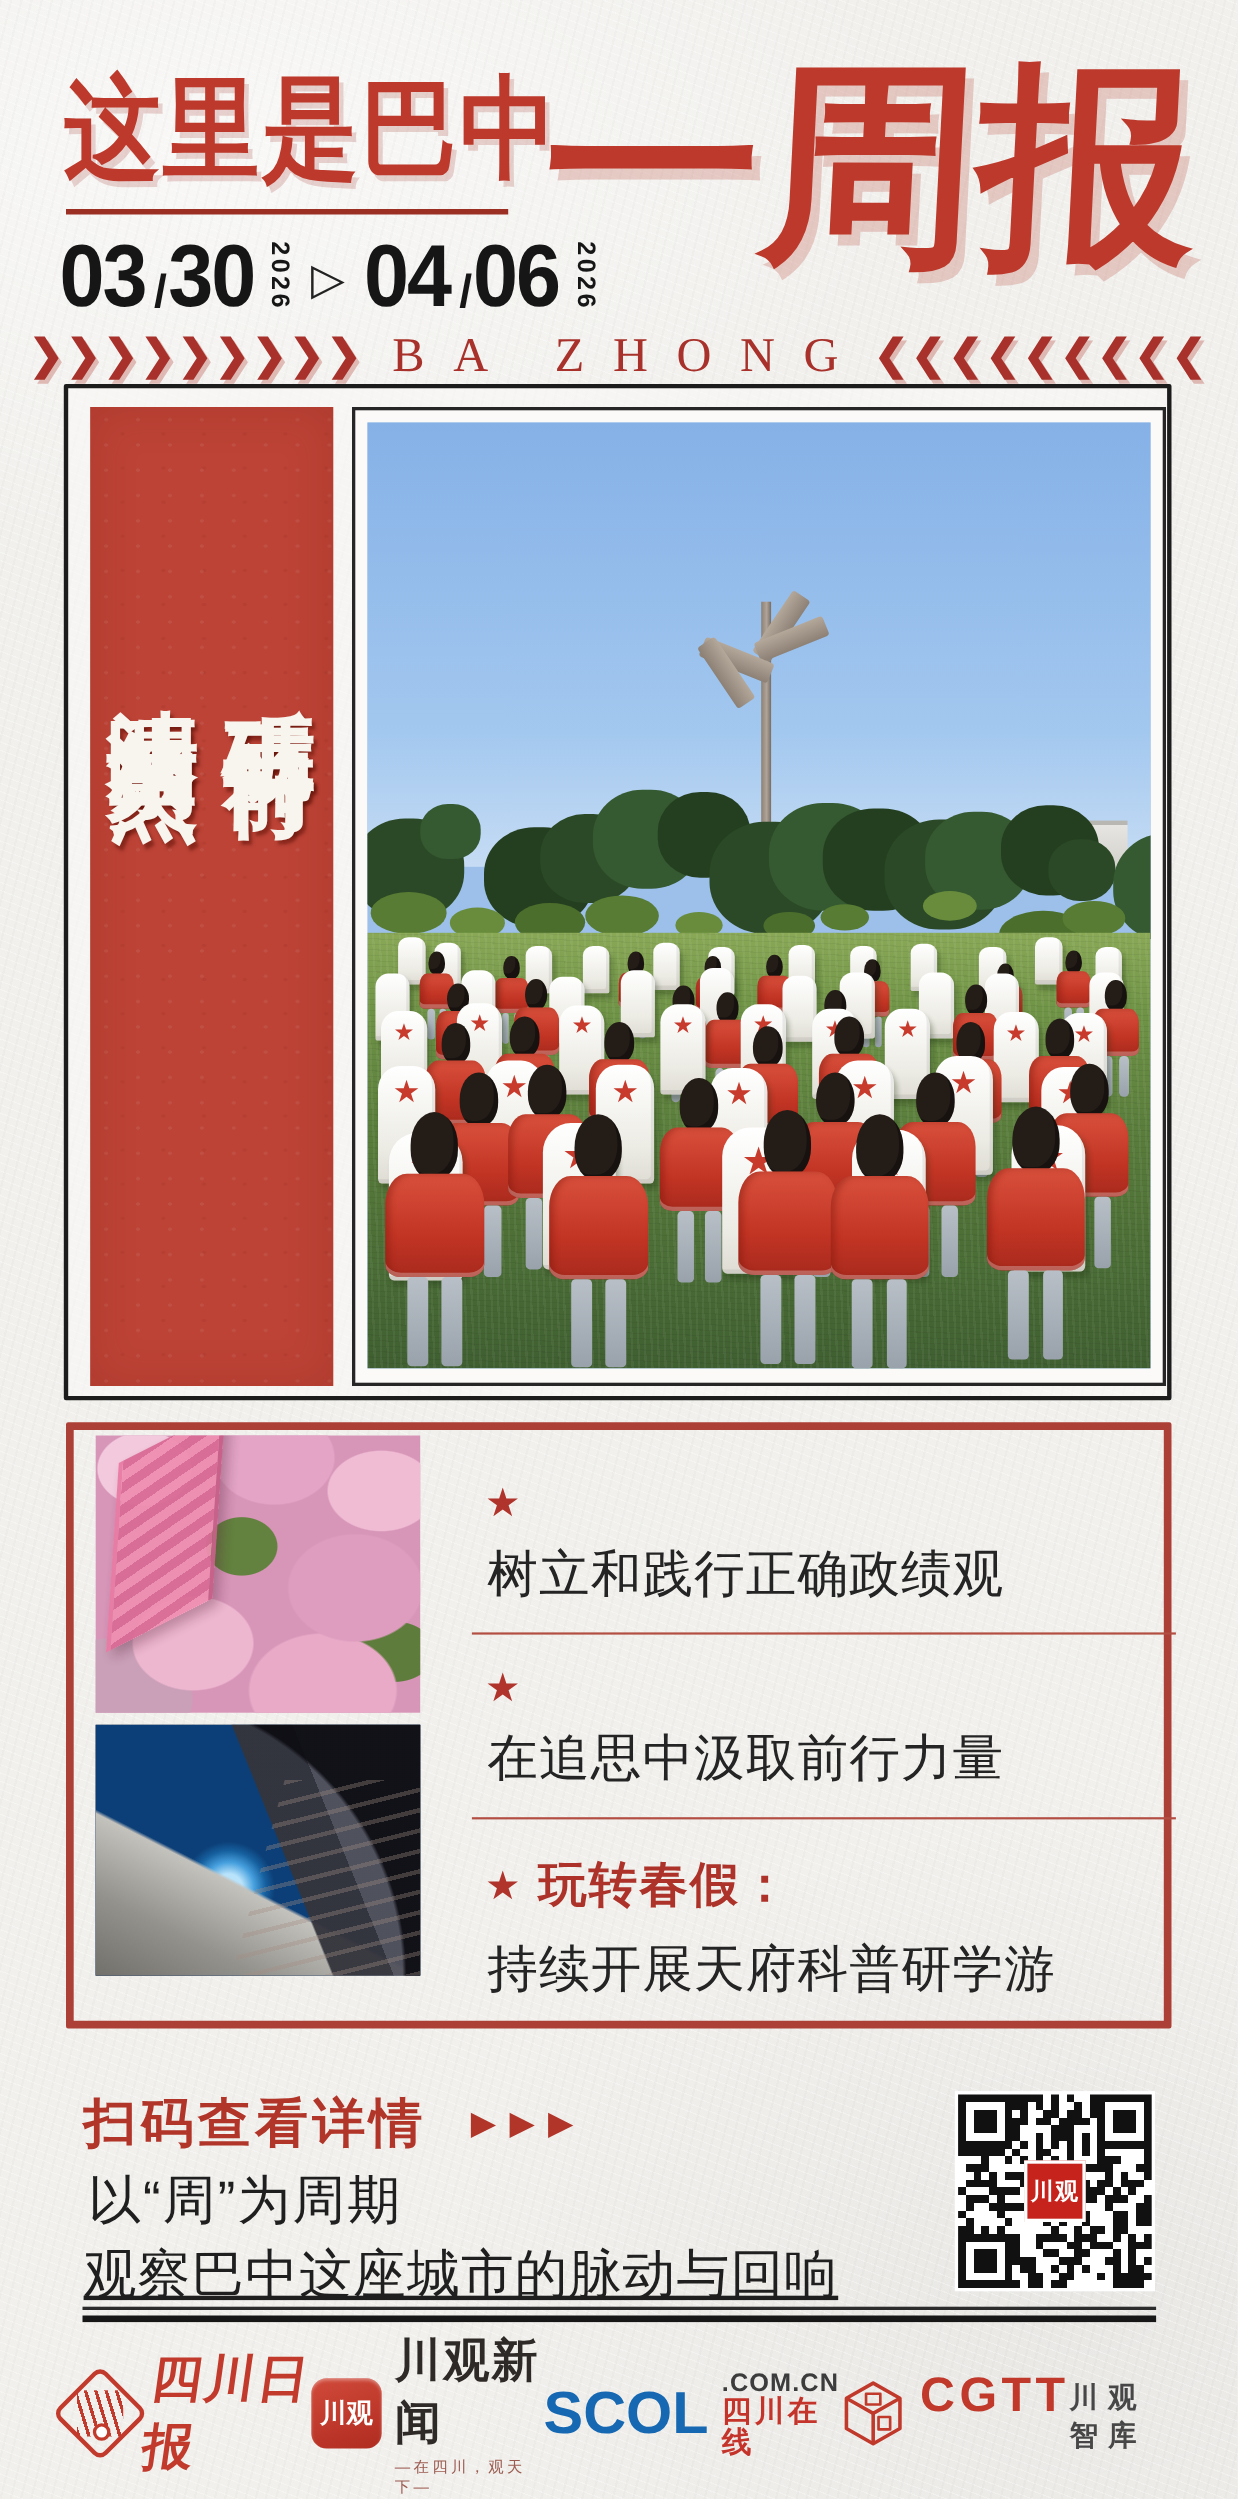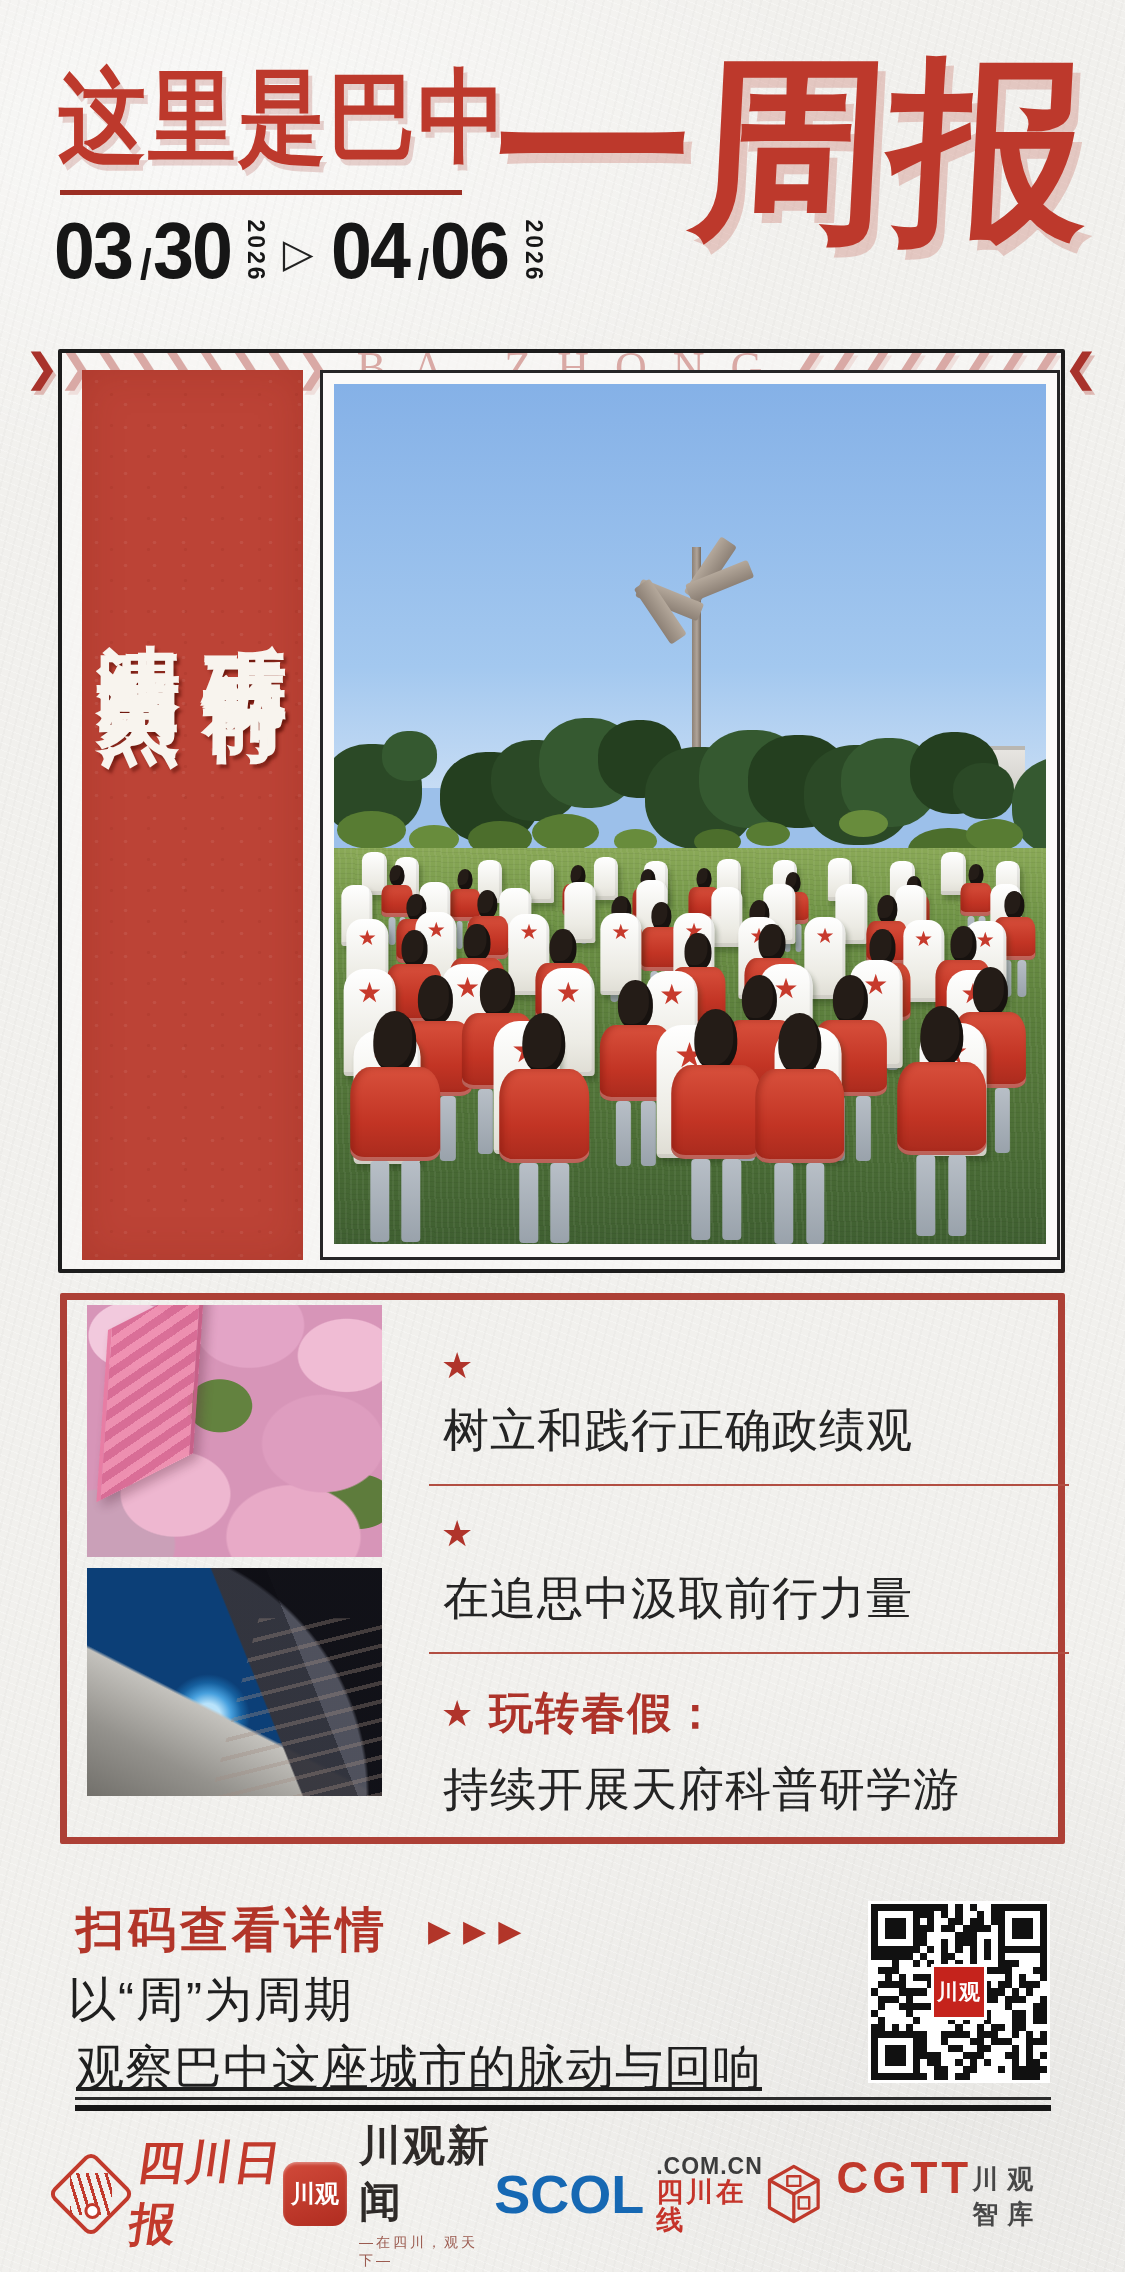--- a/index.html
+++ b/index.html
@@ -30,21 +30,20 @@
        font-size:23px;font-weight:700;letter-spacing:3px;white-space:nowrap;}
   .dtri{font-size:40px;margin:0 18px 0 14px;color:#222;transform:translateY(2px);}
   .weekly-title{
     left:494px;top:34px;font-size:198px;font-weight:900;color:#bd392c;line-height:1.18;
     letter-spacing:0px;transform:skewX(-3deg);white-space:nowrap;
     text-shadow:8px 10px 0 rgba(198,112,100,.32);
   }
   .bazhong-row{
     left:0;top:297px;width:1125px;text-align:center;white-space:nowrap;
     color:#a8322b;
-    margin-top:45px;
   }
   .chev{font-size:38px;font-weight:700;letter-spacing:2px;vertical-align:middle;
         text-shadow:3px 4px 0 rgba(205,139,132,.55);}
   .bz-text{font-family:"Liberation Serif", serif;font-size:44px;letter-spacing:26px;
         vertical-align:middle;margin:0 6px 0 26px;}
 
   
   .main-frame{
     left:58px;top:349px;width:1007px;height:924px;box-sizing:border-box;
     border:4px solid #1c1c1c;border-radius:2px;background:rgba(250,249,247,.6);
@@ -152,21 +151,21 @@
   .item-head{display:flex;align-items:center;gap:16px;padding-left:12px;margin-bottom:16px;}
   .item-star{font-size:36px;color:#b0342b;line-height:1;}
   .item-title{font-size:44px;font-weight:900;color:#ad332a;letter-spacing:2px;}
   .item-body{font-size:46px;color:#242424;padding-left:14px;margin-bottom:22px;letter-spacing:1px;}
   .item-div{border-top:2px solid #b24e42;margin-bottom:30px;}
 
   
   .scan-title-row{left:76px;top:1898px;display:flex;align-items:center;gap:40px;}
   .scan-title{font-size:48px;font-weight:900;color:#b23529;letter-spacing:4px;}
   .scan-arrows{font-size:30px;color:#b23529;letter-spacing:12px;}
-  .scan-line1{left:68px;top:1968px;font-size:48px;color:#1f1f1f;letter-spacing:2px;}
+  .scan-line1{left:80px;top:1968px;font-size:48px;color:#1f1f1f;letter-spacing:2px;}
   .scan-line2{left:76px;top:2036px;font-size:48px;color:#1f1f1f;letter-spacing:1px;text-decoration:underline;}
   .qr{left:868px;top:1901px;width:182px;height:182px;background:#fff;padding:3px;box-sizing:border-box;}
   .qr svg{display:block;}
   .qr-label{position:absolute;left:50%;top:50%;transform:translate(-50%,-50%);
     width:56px;height:56px;background:#c5231c;border:3px solid #fff;box-sizing:border-box;
     display:flex;align-items:center;justify-content:center;
     color:#fff;font-size:21px;font-weight:700;letter-spacing:1px;}
 
   .rule{left:75px;top:2097px;width:976px;}
   .rule .r1{height:3px;background:#2c2c2c;}

